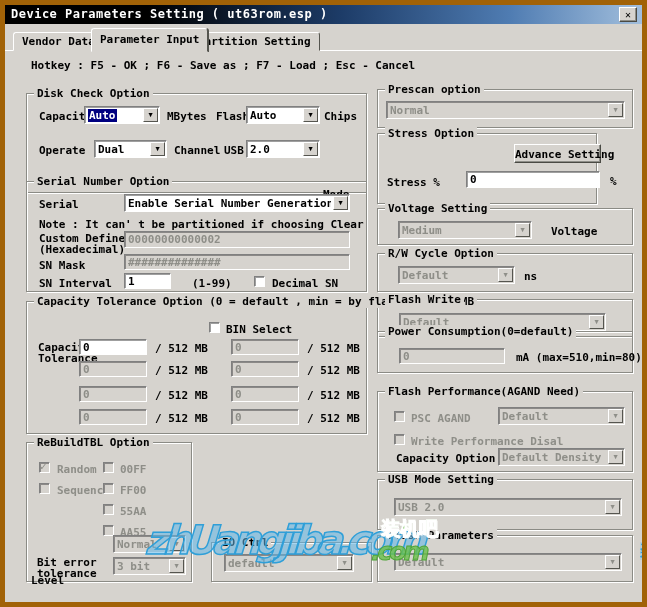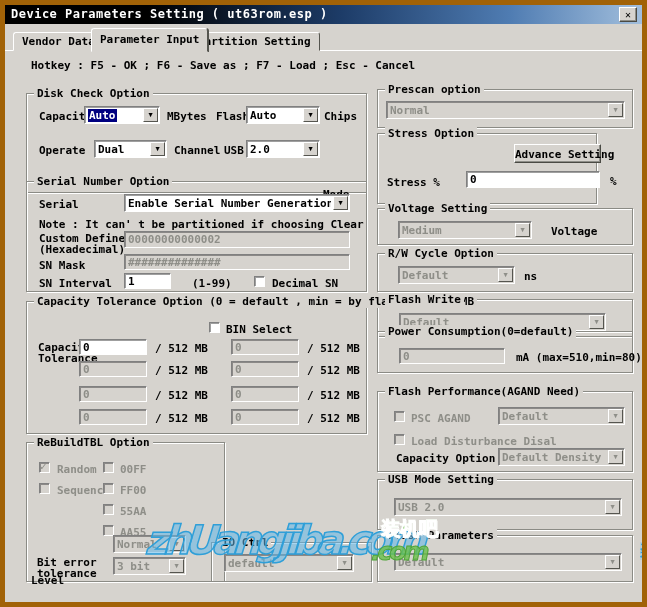--- a/index.html
+++ b/index.html
@@ -154,21 +154,21 @@
     <span class="lbl" style="left:128px; top:87px;">/ 512 MB</span>
     <input class="ipt dis" style="left: 204px; top: 84px; width: 68px; height: 16px;" readonly="" value="0">
     <span class="lbl" style="left:280px; top:87px;">/ 512 MB</span>
 
     <input class="ipt dis" style="left: 52px; top: 107px; width: 68px; height: 16px;" readonly="" value="0">
     <span class="lbl" style="left:128px; top:110px;">/ 512 MB</span>
     <input class="ipt dis" style="left: 204px; top: 107px; width: 68px; height: 16px;" readonly="" value="0">
     <span class="lbl" style="left:280px; top:110px;">/ 512 MB</span>
   </div>
 
-  <div class="grp" style="left:21px; top:437px; width:199px; height:140px;">
+  <div class="grp" style="left:21px; top:437px; width:166px; height:140px;">
     <span class="ttl">ReBuildTBL Option</span>
     <span class="cb dis checked" style="left:12px; top:19px;"></span>
     <span class="lbl dis-t" style="left:30px; top:20px;">Random</span>
     <span class="cb dis" style="left:12px; top:40px;"></span>
     <span class="lbl dis-t" style="left:30px; top:41px;">Sequence</span>
     <span class="cb dis" style="left:76px; top:19px;"></span>
     <span class="lbl dis-t" style="left:93px; top:20px;">00FF</span>
     <span class="cb dis" style="left:76px; top:40px;"></span>
     <span class="lbl dis-t" style="left:93px; top:41px;">FF00</span>
     <span class="cb dis" style="left:76px; top:61px;"></span>
@@ -246,21 +246,21 @@
 
   <div class="grp" style="left:372px; top:386px; width:256px; height:81px;">
     <span class="ttl">Flash Performance(AGAND Need)</span>
     <span class="cb dis" style="left:16px; top:19px;"></span>
     <span class="lbl dis-t" style="left:33px; top:20px;">PSC AGAND</span>
     <div class="dd dis" style="left:120px; top:15px; width:127px;">
       <span class="val">Default</span>
       <span class="btn">▼</span>
     </div>
     <span class="cb dis" style="left:16px; top:42px;"></span>
-    <span class="lbl dis-t" style="left:33px; top:43px;">Load Disturbance Disal</span>
+    <span class="lbl dis-t" style="left:33px; top:43px;">Write Performance Disal</span>
     <span class="lbl" style="left:18px; top:60px;">Capacity Option</span>
     <div class="dd dis" style="left:120px; top:56px; width:127px;">
       <span class="val">Default Density</span>
       <span class="btn">▼</span>
     </div>
   </div>
 
   <div class="grp" style="left:372px; top:474px; width:256px; height:51px;">
     <span class="ttl">USB Mode Setting</span>
     <div class="dd dis" style="left:16px; top:18px; width:228px;">

